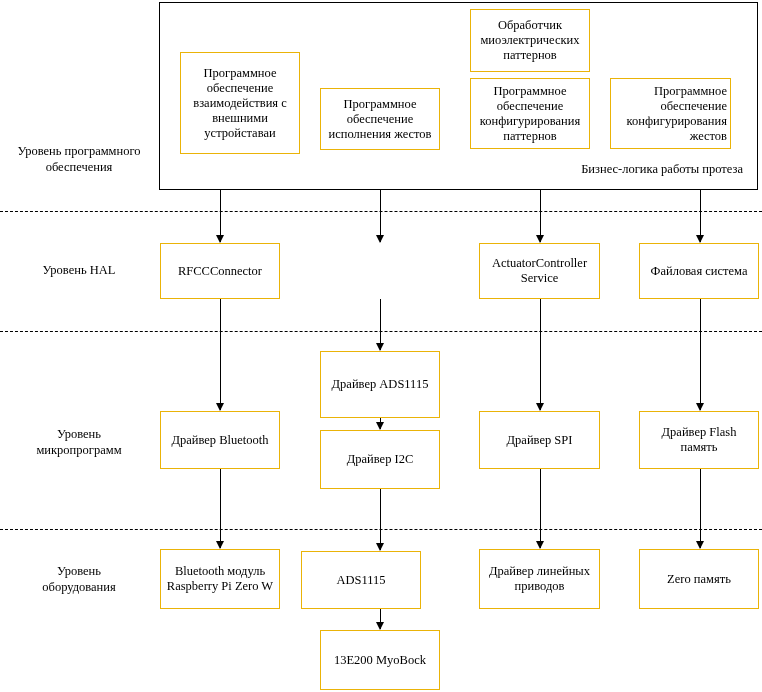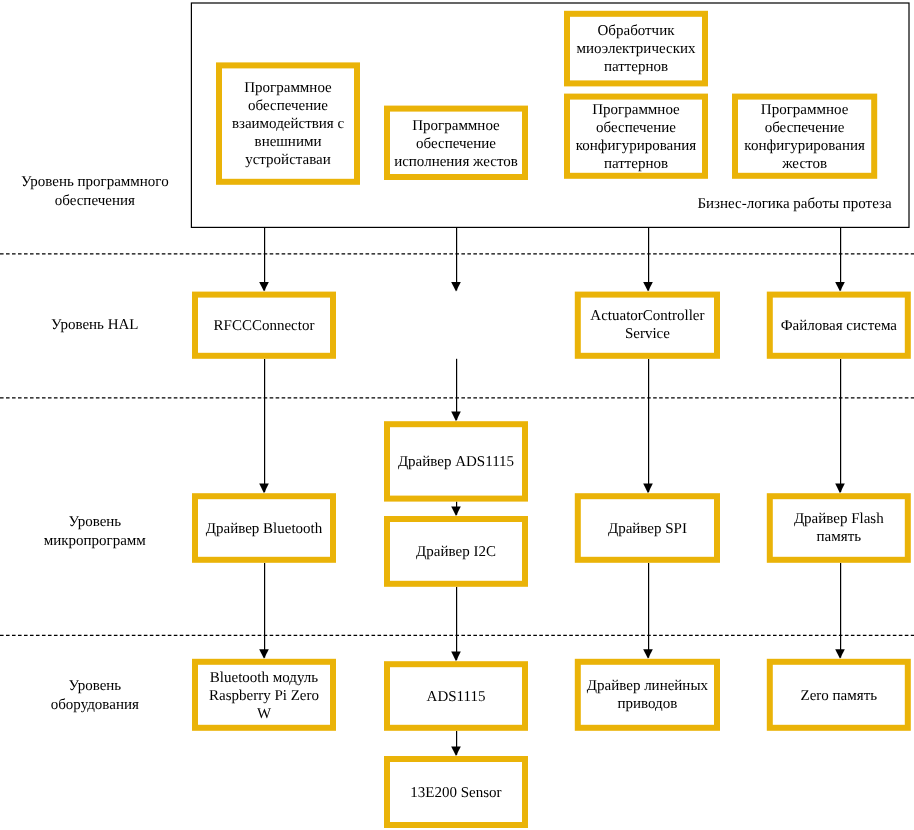--- a/index.html
+++ b/index.html
@@ -15,21 +15,21 @@
   #diagram {
     position: relative;
     width: 762px;
     height: 692px;
     background: #ffffff;
     overflow: hidden;
   }
   .node {
     position: absolute;
     box-sizing: border-box;
-    border: 5px solid #eab308;
+    border: 1px solid #eab308;
     background: #ffffff;
     display: flex;
     align-items: center;
     justify-content: center;
     text-align: center;
     font-size: 12.5px;
     line-height: 15px;
     padding: 2px 3px;
     z-index: 3;
   }
@@ -118,44 +118,44 @@
   <div class="group-caption" style="left:398px; top:162px; width:345px;">Бизнес-логика работы протеза</div>
 
   <div class="node" style="left:180px; top:52px; width:120px; height:102px;">Программное обеспечение взаимодействия с внешними устройставаи</div>
 
   <div class="node" style="left:320px; top:88px; width:120px; height:62px;">Программное обеспечение исполнения жестов</div>
 
   <div class="node" style="left:470px; top:9px; width:120px; height:63px;">Обработчик миоэлектрических паттернов</div>
 
   <div class="node" style="left:470px; top:78px; width:120px; height:71px;">Программное обеспечение конфигурирования паттернов</div>
 
-  <div class="node" style="left:610px; top:78px; width:121px; height:71px;">Программное обеспечение конфигурирования жестов</div>
+  <div class="node" style="left:610px; top:78px; width:121px; height:71px;text-align:right;">Программное обеспечение конфигурирования жестов</div>
 
   <div class="node" style="left:160px; top:243px; width:120px; height:56px;">RFCCConnector</div>
 
 
   <div class="node" style="left:479px; top:243px; width:121px; height:56px;">ActuatorController Service</div>
 
   <div class="node" style="left:639px; top:243px; width:120px; height:56px;">Файловая система</div>
 
   <div class="node" style="left:160px; top:411px; width:120px; height:58px;">Драйвер Bluetooth</div>
 
   <div class="node" style="left:320px; top:351px; width:120px; height:67px;">Драйвер ADS1115</div>
 
   <div class="node" style="left:320px; top:430px; width:120px; height:59px;">Драйвер I2C</div>
 
   <div class="node" style="left:479px; top:411px; width:121px; height:58px;">Драйвер SPI</div>
 
   <div class="node" style="left:639px; top:411px; width:120px; height:58px;">Драйвер Flash память</div>
 
   <div class="node" style="left:160px; top:549px; width:120px; height:60px;">Bluetooth модуль Raspberry Pi Zero W</div>
 
-  <div class="node" style="left:320px; top:551px; width:120px; height:58px;">ADS1115</div>
-
-  <div class="node" style="left:320px; top:630px; width:120px; height:60px;">13E200 Sensor</div>
+  <div class="node" style="left:301px; top:551px; width:120px; height:58px;">ADS1115</div>
+
+  <div class="node" style="left:320px; top:630px; width:120px; height:60px;">13E200 MyoBock</div>
 
   <div class="node" style="left:479px; top:549px; width:121px; height:60px;">Драйвер линейных приводов</div>
 
   <div class="node" style="left:639px; top:549px; width:120px; height:60px;">Zero память</div>
 
   <div class="edge" style="left:220px; top:190px; height:52px;">
     <div class="line"></div>
     <div class="head"></div>
   </div>
   <div class="edge" style="left:380px; top:190px; height:52px;">

